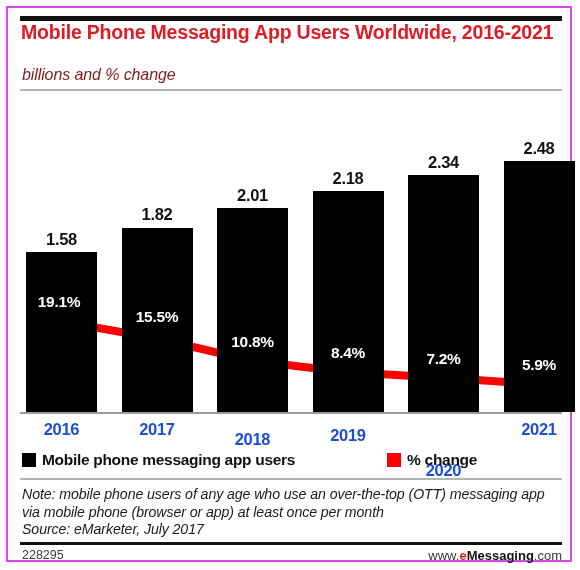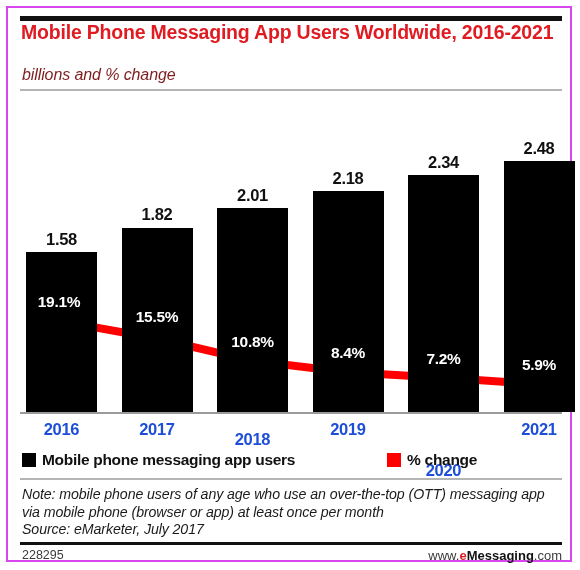--- a/index.html
+++ b/index.html
@@ -254,21 +254,21 @@
       <div class="pct-label" style="left: 200.5px; width: 88px; top: 240.787px;">10.8%</div>
       <div class="pct-label" style="left: 296px; width: 88px; top: 252.168px;">8.4%</div>
       <div class="pct-label" style="left: 391.5px; width: 88px; top: 257.858px;">7.2%</div>
       <div class="pct-label" style="left: 487px; width: 88px; top: 264.023px;">5.9%</div>
     </div>
 
   <div id="xaxis">
       <div class="xtick" style="left: 6px; width: 95px; top: 4px;">2016</div>
       <div class="xtick" style="left: 101.5px; width: 95px; top: 4px;">2017</div>
       <div class="xtick" style="left: 197px; width: 95px; top: 14px;">2018</div>
-      <div class="xtick" style="left: 292.5px; width: 95px; top: 4px;">2019</div>
+      <div class="xtick" style="left: 292.5px; width: 95px; top: 10px;">2019</div>
       <div class="xtick" style="left: 388px; width: 95px; top: 4px; margin-top: 41px;">2020</div>
       <div class="xtick" style="left: 483.5px; width: 95px; top: 4px;">2021</div>
     </div>
 
   <div id="legend">
     <div class="legend-item">
       <span class="swatch black"></span>
       <span class="legend-label">Mobile phone messaging app users</span>
     </div>
     <div class="legend-item second">

